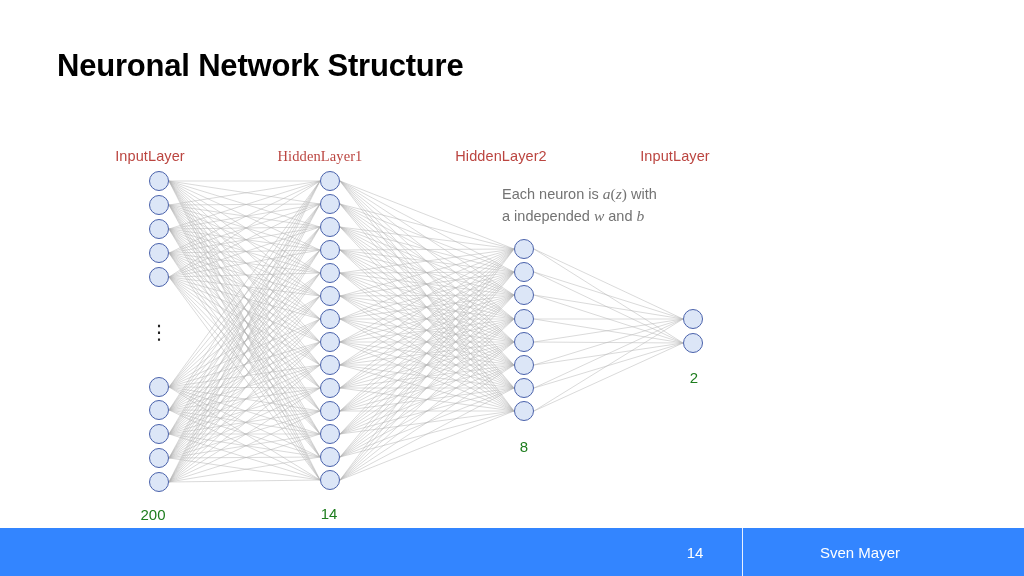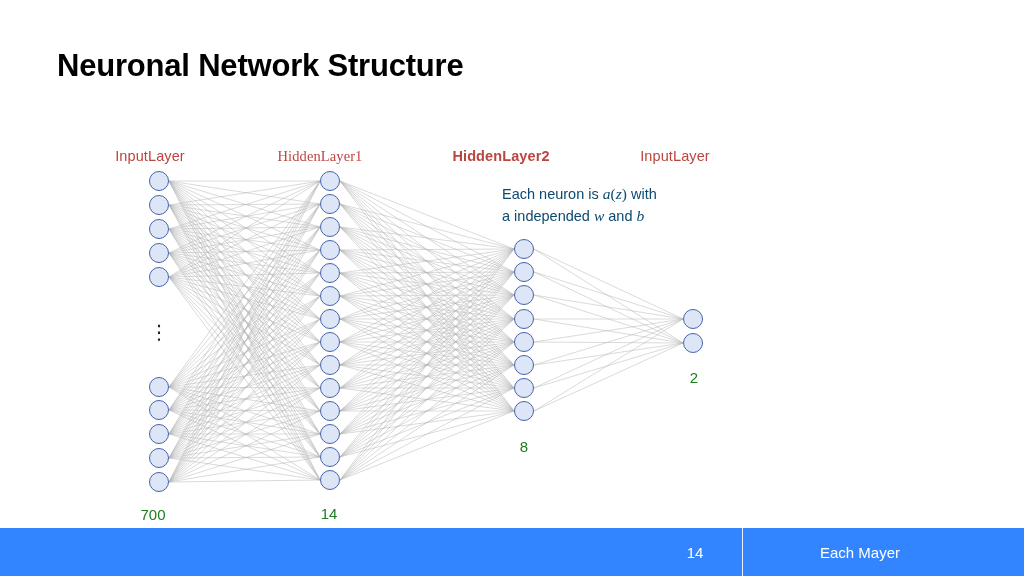--- a/index.html
+++ b/index.html
@@ -100,21 +100,21 @@
   }
 
   
   #annotation {
     position: absolute;
     left: 463px;
     top: 183px;
     width: 250px;
     font-family: "Liberation Sans", sans-serif;
     font-size: 14.5px;
-    color: #0c4a6e;
+    color: #737373;
     line-height: 1.45;
   }
   #annotation .mathit {
     font-family: "Liberation Serif", serif;
     font-style: italic;
     font-size: 15.5px;
   }
   #annotation .mathrm {
     font-family: "Liberation Serif", serif;
     font-style: normal;
@@ -441,21 +441,21 @@
         <div class="neuron" style="left: 110px; top: 195px;"></div>
         <div class="neuron" style="left: 110px; top: 219px;"></div>
         <div class="neuron" style="left: 110px; top: 243px;"></div>
         <div class="neuron" style="left: 110px; top: 267px;"></div>
         <div class="neuron" style="left: 110px; top: 377px;"></div>
         <div class="neuron" style="left: 110px; top: 400px;"></div>
         <div class="neuron" style="left: 110px; top: 424px;"></div>
         <div class="neuron" style="left: 110px; top: 448px;"></div>
         <div class="neuron" style="left: 110px; top: 472px;"></div>
         <div class="layer-label" style="left: 111px; top: 148px;">InputLayer</div>
-        <div class="count-label" style="left: 114px; top: 506px;">700</div>
+        <div class="count-label" style="left: 114px; top: 506px;">200</div>
         <div class="neuron" style="left: 281px; top: 171px;"></div>
         <div class="neuron" style="left: 281px; top: 194px;"></div>
         <div class="neuron" style="left: 281px; top: 217px;"></div>
         <div class="neuron" style="left: 281px; top: 240px;"></div>
         <div class="neuron" style="left: 281px; top: 263px;"></div>
         <div class="neuron" style="left: 281px; top: 286px;"></div>
         <div class="neuron" style="left: 281px; top: 309px;"></div>
         <div class="neuron" style="left: 281px; top: 332px;"></div>
         <div class="neuron" style="left: 281px; top: 355px;"></div>
         <div class="neuron" style="left: 281px; top: 378px;"></div>
@@ -466,35 +466,35 @@
         <div class="layer-label" style="left: 281px; top: 148px; font-family: Liberation Serif, serif;">HiddenLayer1</div>
         <div class="count-label" style="left: 290px; top: 505px;">14</div>
         <div class="neuron" style="left: 475px; top: 239px;"></div>
         <div class="neuron" style="left: 475px; top: 262px;"></div>
         <div class="neuron" style="left: 475px; top: 285px;"></div>
         <div class="neuron" style="left: 475px; top: 309px;"></div>
         <div class="neuron" style="left: 475px; top: 332px;"></div>
         <div class="neuron" style="left: 475px; top: 355px;"></div>
         <div class="neuron" style="left: 475px; top: 378px;"></div>
         <div class="neuron" style="left: 475px; top: 401px;"></div>
-        <div class="layer-label" style="left: 462px; top: 148px; font-weight: bold;">HiddenLayer2</div>
+        <div class="layer-label" style="left: 462px; top: 148px;">HiddenLayer2</div>
         <div class="count-label" style="left: 485px; top: 438px;">8</div>
         <div class="neuron" style="left: 644px; top: 309px;"></div>
         <div class="neuron" style="left: 644px; top: 333px;"></div>
         <div class="layer-label" style="left: 636px; top: 148px;">InputLayer</div>
         <div class="count-label" style="left: 655px; top: 369px;">2</div>
       </div>
 
     <div id="ellipsis">⋮</div>
 
     <div id="annotation">
       <span>Each neuron is </span><span class="mathit">a</span><span class="mathrm">(</span><span class="mathit">z</span><span class="mathrm">)</span><span> with</span><br>
       <span>a independed </span><span class="mathit">w</span><span> and </span><span class="mathit">b</span>
     </div>
   </div>
 
   <div id="footer">
     <div id="footer-page">14</div>
     <div id="footer-divider"></div>
-    <div id="footer-author">Each Mayer</div>
+    <div id="footer-author">Sven Mayer</div>
   </div>
 
 </div>
 
 </body></html>

